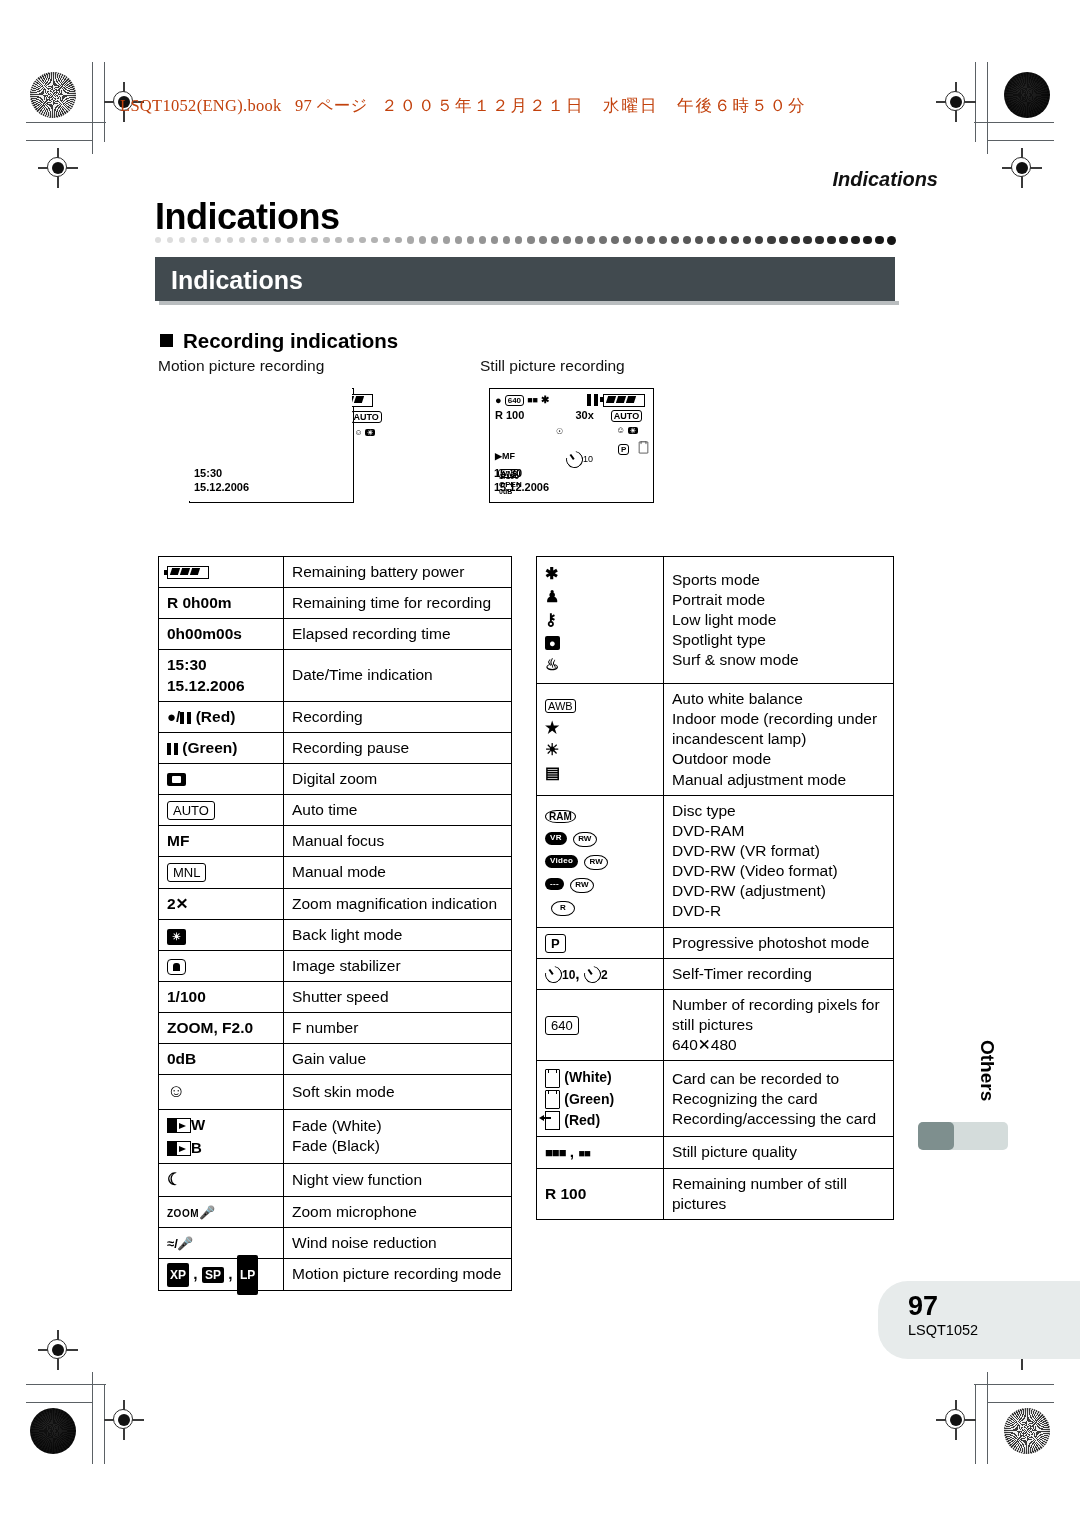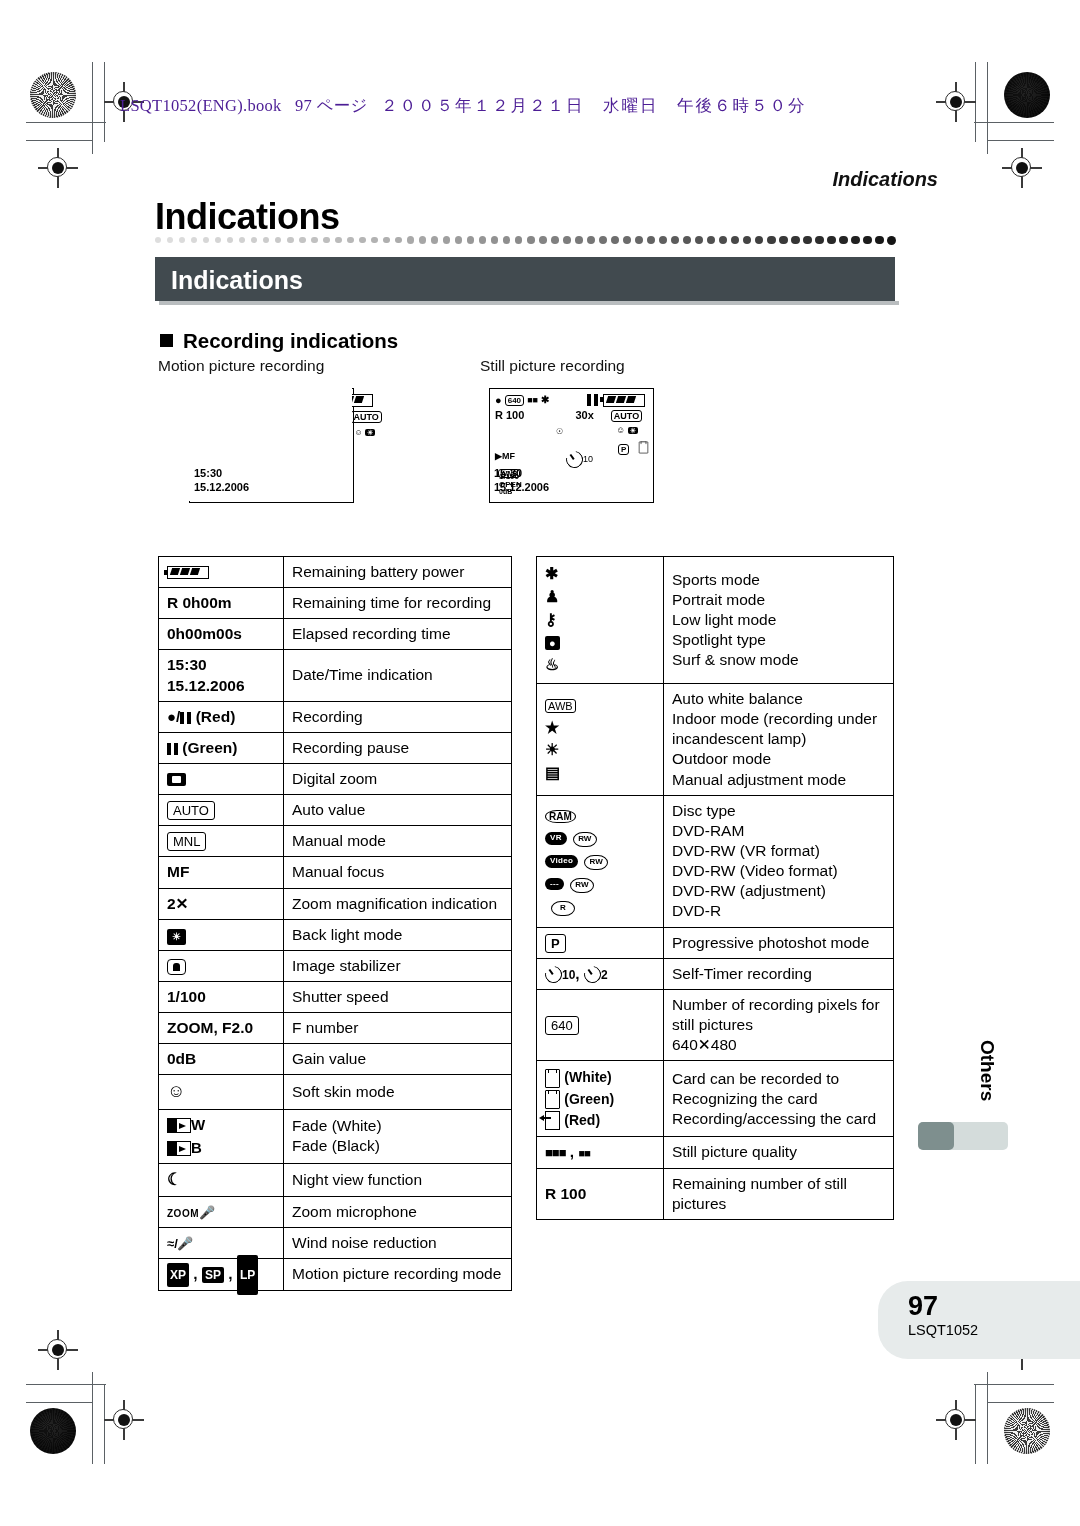--- a/index.html
+++ b/index.html
@@ -23,21 +23,21 @@
       repeating-conic-gradient(#3c3c3c 0deg 3deg,#f2f2f2 3deg 6deg);
     box-shadow:inset 0 0 6px rgba(0,0,0,.45);}
   .starburst.dark{
     background:
       radial-gradient(circle at 45% 40%, #6e6e6e 0%, #3b3b3b 55%, #2a2a2a 100%),
       repeating-conic-gradient(#2d2d2d 0deg 4deg,#555 4deg 8deg);
     background-blend-mode:multiply;}
 
   
   .bookline{position:absolute;left:120px;top:95px;font-family:"Liberation Serif",serif;
-    font-size:16.5px;letter-spacing:.3px;white-space:nowrap;color:#4c1d95;}
+    font-size:16.5px;letter-spacing:.3px;white-space:nowrap;color:#c2410c;}
   .bookline .jp{letter-spacing:2px;}
 
   
   .runhead{position:absolute;right:142px;top:168px;font-style:italic;font-weight:bold;
     font-size:20px;color:#111;}
 
   
   .chapter{position:absolute;left:155px;top:196px;font-size:36px;font-weight:bold;letter-spacing:-.5px;}
   .dotrule{position:absolute;left:155px;top:236px;width:740px;height:10px;}
   .dotrule i{position:absolute;top:0;width:8px;height:8px;border-radius:50%;}
@@ -393,29 +393,29 @@
         <tr>
           <td class="sym" style="width: 108px;"><span class="pausebars"></span> <span>(Green)</span></td>
           <td class="desc">Recording pause</td>
         </tr>
         <tr>
           <td class="sym" style="width: 108px;"><span class="dzoom"></span></td>
           <td class="desc">Digital zoom</td>
         </tr>
         <tr>
           <td class="sym" style="width: 108px;"><span class="boxo" style="font-size:13px;padding:1px 5px;font-weight:normal;">AUTO</span></td>
-          <td class="desc">Auto value</td>
+          <td class="desc">Auto time</td>
+        </tr>
+        <tr>
+          <td class="sym" style="width: 108px;"><span>MF</span></td>
+          <td class="desc">Manual focus</td>
         </tr>
         <tr>
           <td class="sym" style="width: 108px;"><span class="boxo" style="font-size:13px;padding:1px 5px;font-weight:normal;">MNL</span></td>
           <td class="desc">Manual mode</td>
-        </tr>
-        <tr>
-          <td class="sym" style="width: 108px;"><span>MF</span></td>
-          <td class="desc">Manual focus</td>
         </tr>
         <tr>
           <td class="sym" style="width: 108px;"><span>2✕</span></td>
           <td class="desc">Zoom magnification indication</td>
         </tr>
         <tr>
           <td class="sym" style="width: 108px;"><span style="display:inline-block;width:19px;height:16px;background:#000;color:#fff;font-size:10px;text-align:center;line-height:16px;border-radius:2px;">☀</span></td>
           <td class="desc">Back light mode</td>
         </tr>
         <tr>

